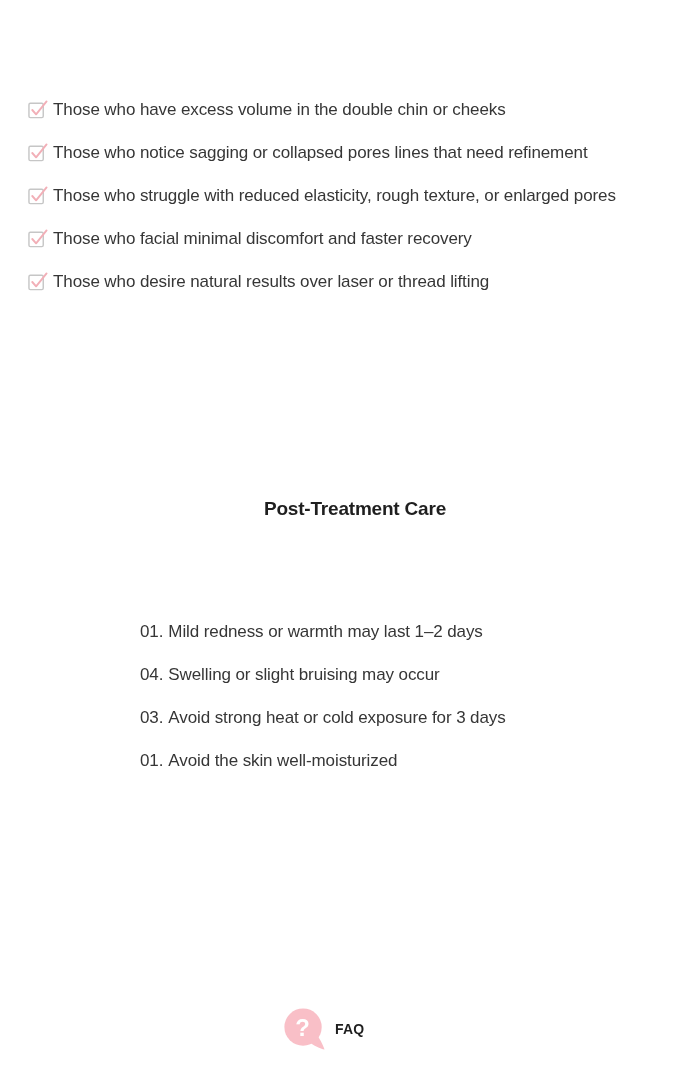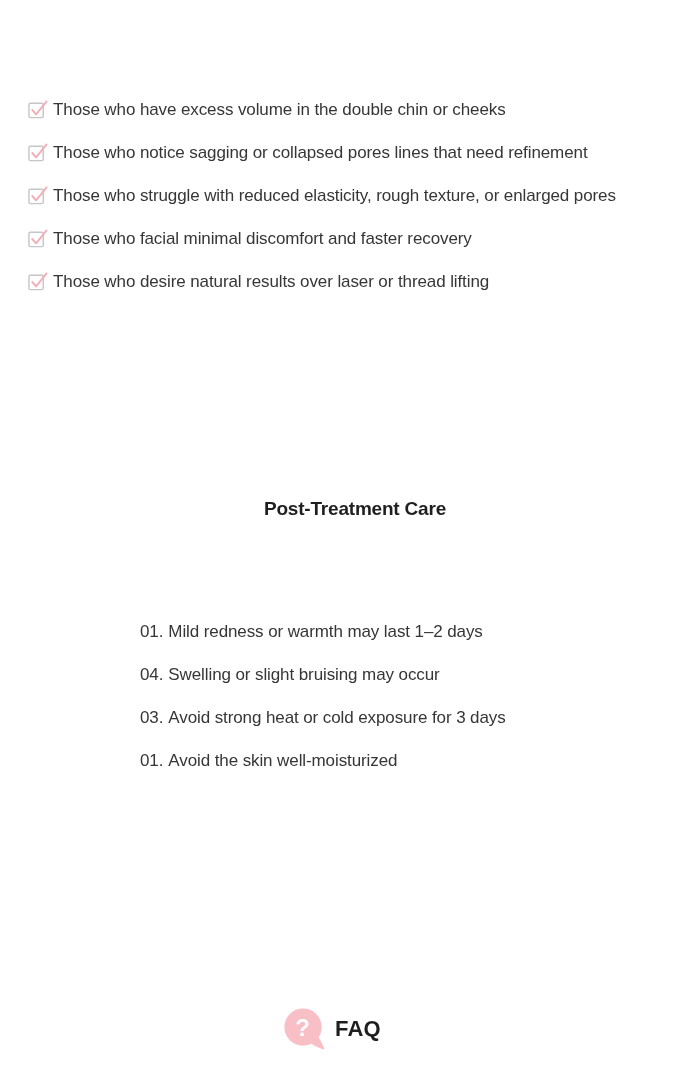--- a/index.html
+++ b/index.html
@@ -100,21 +100,21 @@
     fill: var(--bubble-pink, #f9bfc7);
   }
   .bubble-glyph {
     fill: var(--question-mark, #ffffff);
     font-family: "Liberation Sans", sans-serif;
     font-size: 25px;
     font-weight: bold;
     text-anchor: middle;
   }
   .faq-label {
-    font-size: 22px;
+    font-size: 14px;
     font-weight: bold;
     color: var(--heading, #1d1d1d);
     letter-spacing: 0.2px;
   }
 </style>
 </head>
 <body>
 
 <div class="check-list">
   <div class="check-row">

